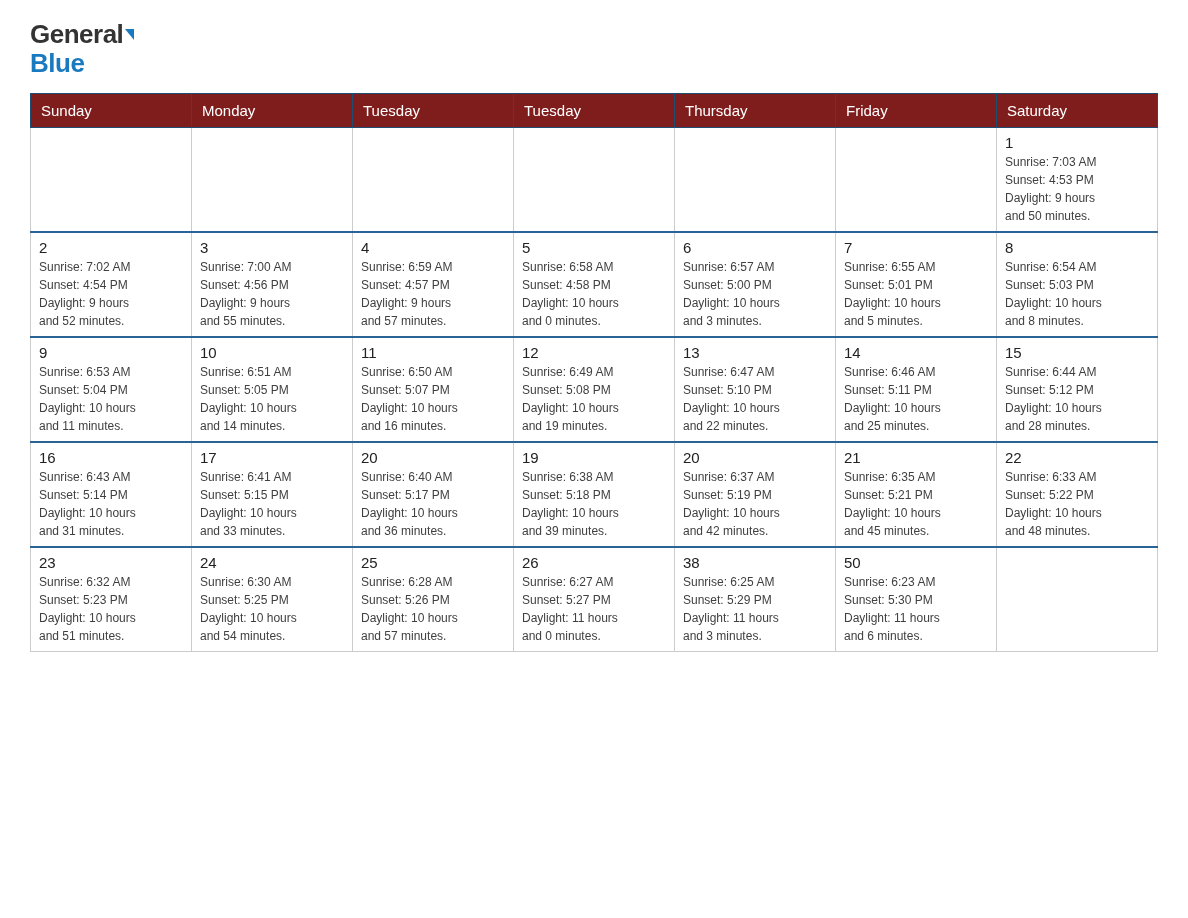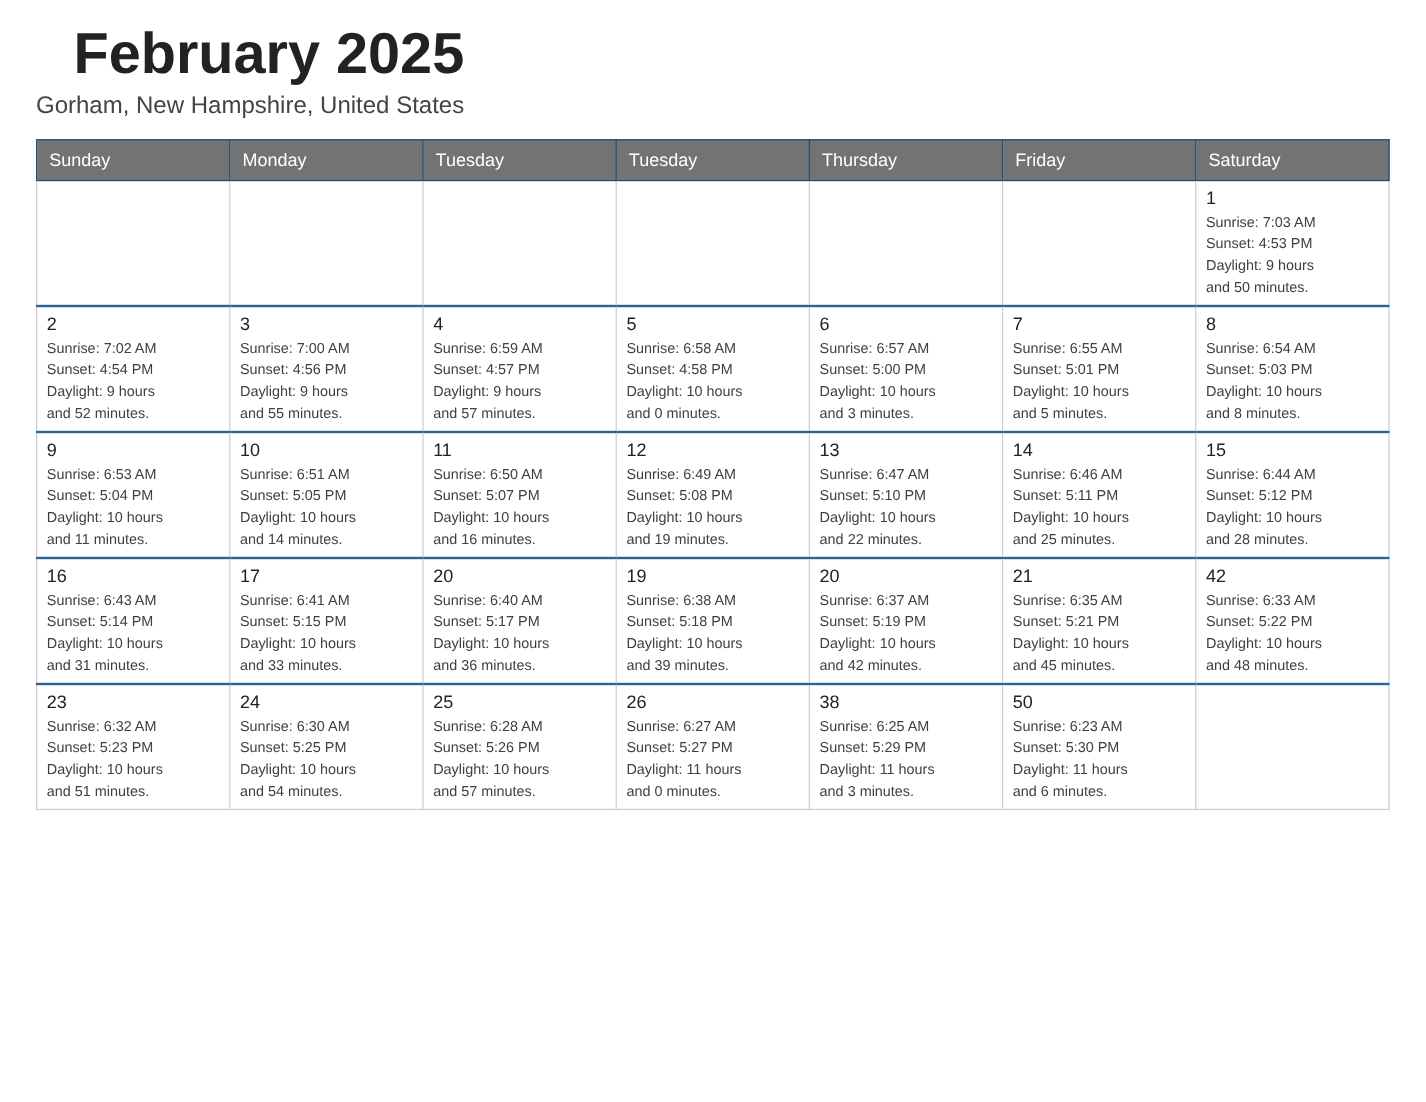--- a/index.html
+++ b/index.html
@@ -29,21 +29,21 @@
       font-size: 20px;
       color: #444;
       margin-top: 4px;
     }
     .calendar {
       width: 100%;
       border-collapse: collapse;
       border: 1px solid #aaa;
     }
     .calendar th {
-      background-color: #737373;
+      background-color: #7f1d1d;
       color: #fff;
       font-size: 15px;
       font-weight: normal;
       padding: 8px 10px;
       text-align: left;
       border: 1px solid #1e4d73;
     }
     .calendar td {
       vertical-align: top;
       padding: 6px 8px;
@@ -102,23 +102,25 @@
       border-top: 11px solid #1a7abf;
       vertical-align: middle;
       margin-left: 2px;
       margin-bottom: 3px;
     }
   </style>
 </head>
 <body>
 
 <div class="header">
-  <div class="title-section">
-    <div class="month-title">February 2025</div>
-    <div class="location">Gorham, New Hampshire, United States</div>
+  <div class="logo-wrapper">
+    <div class="general-blue-logo">
+      <span class="gb-general">General<span class="gb-arrow"></span></span>
+      <span class="gb-blue">Blue</span>
+    </div>
   </div>
 </div>
 
 <table class="calendar">
   <thead>
     <tr>
       <th>Sunday</th>
       <th>Monday</th>
       <th>Tuesday</th>
       <th>Tuesday</th>
@@ -219,21 +221,21 @@
         </td>
         <td>
           <span class="day-number">20</span>
           <div class="day-info">Sunrise: 6:37 AM<br>Sunset: 5:19 PM<br>Daylight: 10 hours<br>and 42 minutes.</div>
         </td>
         <td>
           <span class="day-number">21</span>
           <div class="day-info">Sunrise: 6:35 AM<br>Sunset: 5:21 PM<br>Daylight: 10 hours<br>and 45 minutes.</div>
         </td>
         <td>
-          <span class="day-number">42</span>
+          <span class="day-number">22</span>
           <div class="day-info">Sunrise: 6:33 AM<br>Sunset: 5:22 PM<br>Daylight: 10 hours<br>and 48 minutes.</div>
         </td>
       </tr>
       <tr class="row-separator">
         <td>
           <span class="day-number">23</span>
           <div class="day-info">Sunrise: 6:32 AM<br>Sunset: 5:23 PM<br>Daylight: 10 hours<br>and 51 minutes.</div>
         </td>
         <td>
           <span class="day-number">24</span>

